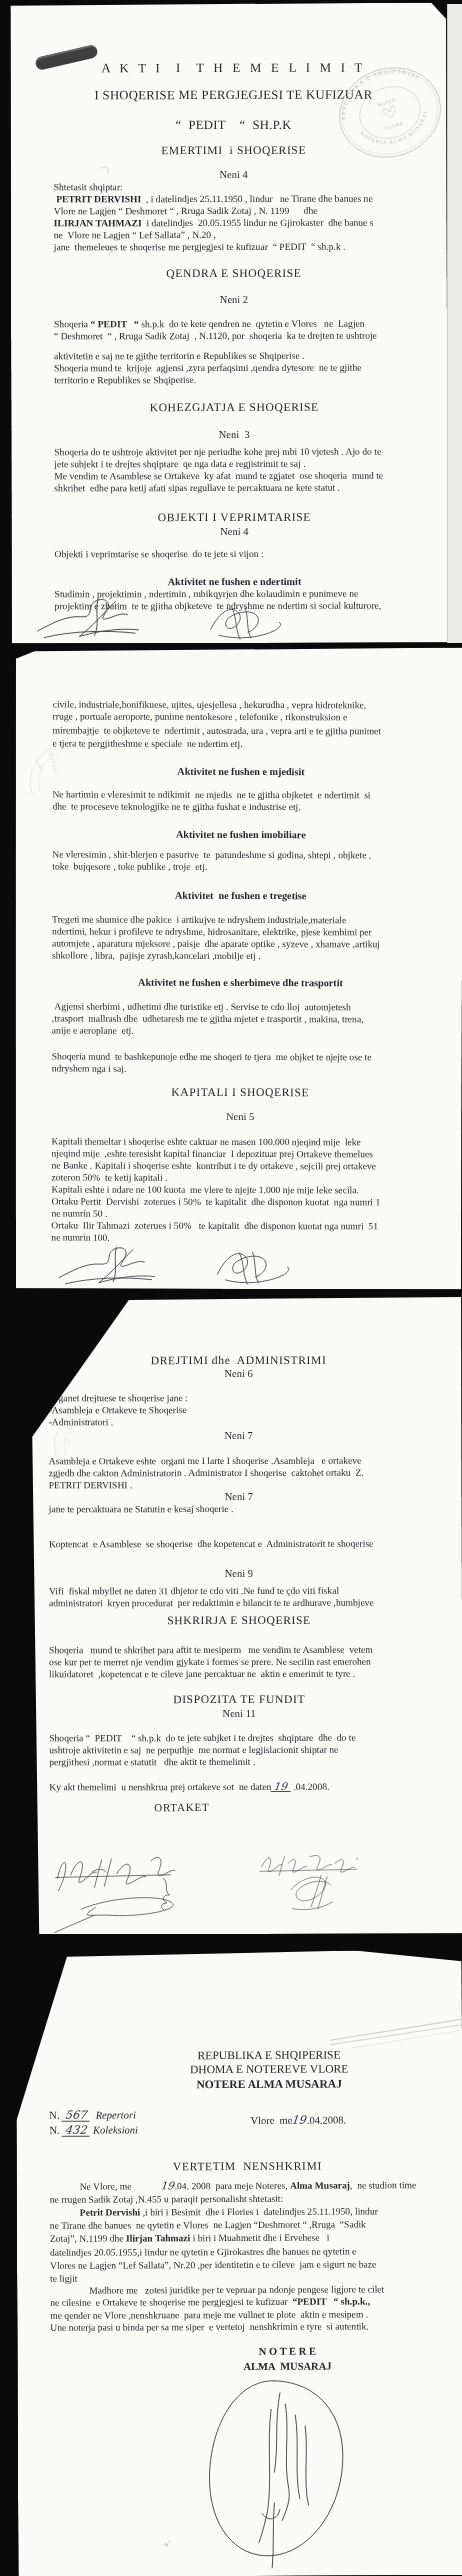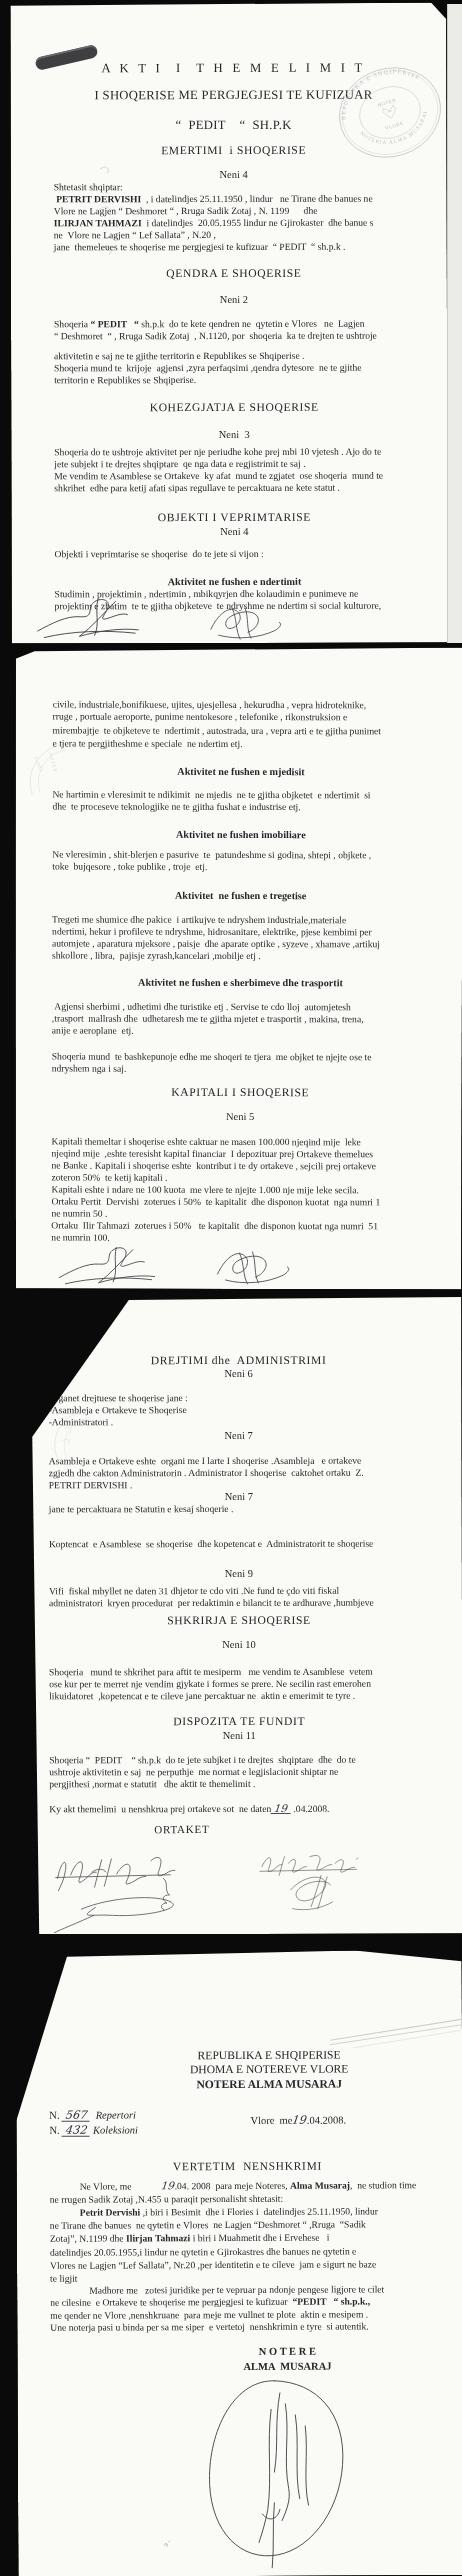--- a/index.html
+++ b/index.html
@@ -133,21 +133,20 @@
         <div class="blk p" style="margin-top: 13.2px;">Asambleja e Ortakeve eshte  organi me I larte I shoqerise .Asambleja   e ortakeve</div>
         <div class="blk p" style="margin-top: 0px;">zgjedh dhe cakton Administratorin . Administrator I shoqerise  caktohet ortaku  Z.</div>
         <div class="blk p" style="margin-top: 0px;">PETRIT DERVISHI .</div>
         <div class="blk neni" style="margin-top: 0px;">Neni 7</div>
         <div class="blk p" style="margin-top: 0px;">jane te percaktuara ne Statutin e kesaj shoqerie .</div>
         <div class="blk p" style="margin-top: 23px;">Koptencat  e Asamblese  se shoqerise  dhe kopetencat e  Administratorit te shoqerise</div>
         <div class="blk neni" style="margin-top: 18.7px;">Neni 9</div>
         <div class="blk p" style="margin-top: 4.4px;">Vifi  fiskal mbyllet ne daten 31 dhjetor te cdo viti .Ne fund te çdo viti fiskal</div>
         <div class="blk p" style="margin-top: 0px;">administratori  kryen procedurat  per redaktimin e bilancit te te ardhurave ,humbjeve</div>
         <div class="blk h" style="margin-top: 5.5px;">SHKRIRJA E SHOQERISE</div>
-        <div class="blk neni" style="margin-top: 10px;">Neni 10</div>
         <div class="blk p" style="margin-top: 15.4px;">Shoqeria   mund te shkrihet para aftit te mesiperm   me vendim te Asamblese  vetem</div>
         <div class="blk p" style="margin-top: 0px;">ose kur per te merret nje vendim gjykate i formes se prere. Ne secilin rast emerohen</div>
         <div class="blk p" style="margin-top: 0px;">likuidatoret  ,kopetencat e te cileve jane percaktuar ne  aktin e emerimit te tyre .</div>
         <div class="blk h" style="margin-top: 13.2px;">DISPOZITA TE FUNDIT</div>
         <div class="blk neni" style="margin-top: 0px;">Neni 11</div>
         <div class="blk p" style="margin-top: 12px;">Shoqeria “  PEDIT    “ sh.p.k  do te jete subjket i te drejtes  shqiptare  dhe  do te</div>
         <div class="blk p" style="margin-top: 0px;">ushtroje aktivitetin e saj  ne perputhje  me normat e legjislacionit shiptar ne</div>
         <div class="blk p" style="margin-top: 0px;">pergjithesi ,normat e statutit   dhe aktit te themelimit .</div>
         <div class="blk p" style="margin-top: 13.2px;">Ky akt themelimi  u nenshkrua prej ortakeve sot  ne daten<span class="m-u">19</span> .04.2008.</div>
         <div class="blk ortaket" style="margin-top: 8.3px;">ORTAKET</div>

